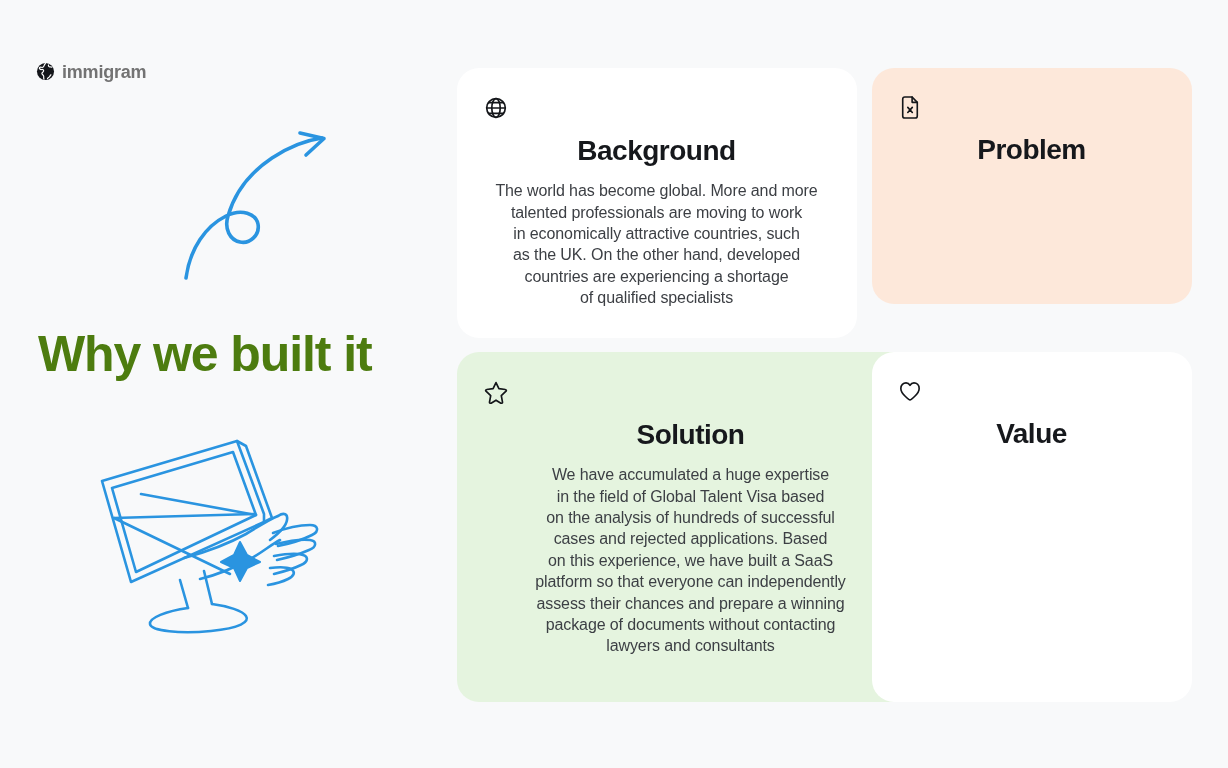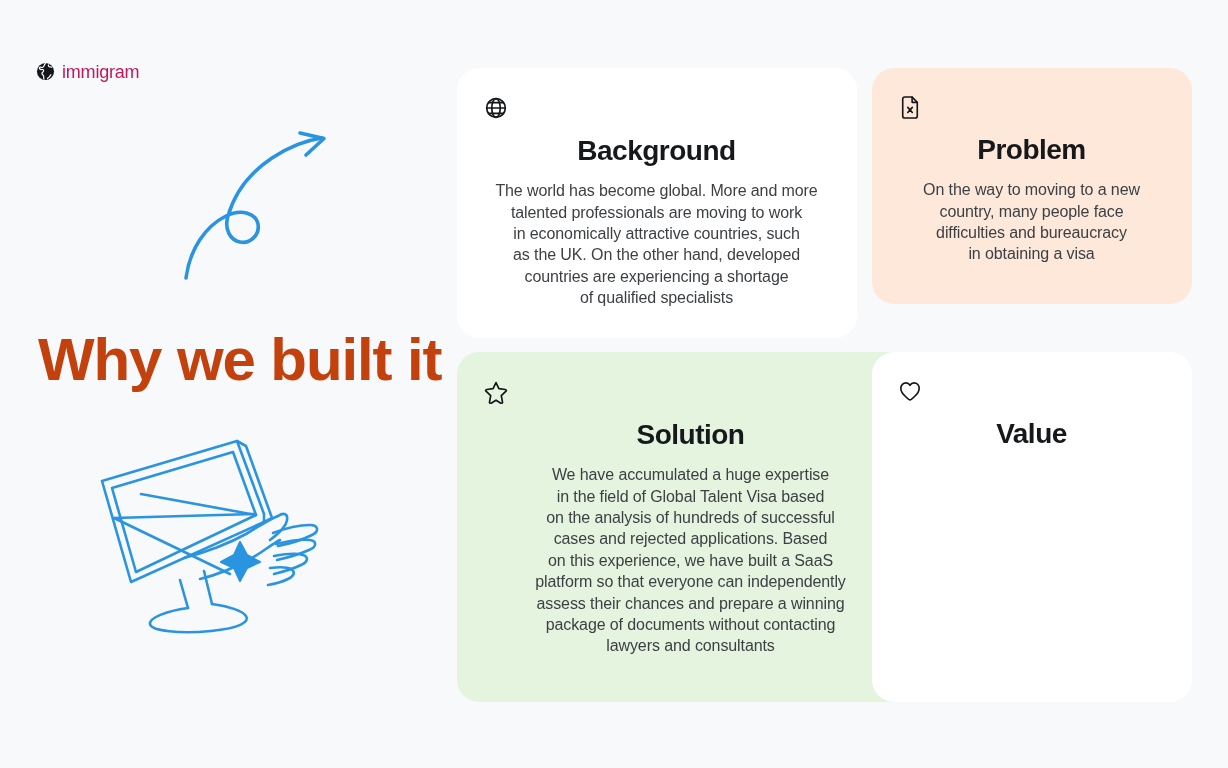--- a/index.html
+++ b/index.html
@@ -25,22 +25,22 @@
     gap: 7px;
   }
   .logo-icon {
     width: 19px;
     height: 19px;
     display: block;
     flex: 0 0 auto;
   }
   .logo-text {
     font-size: 18px;
-    font-weight: 400;
-    color: #be185d;
+    font-weight: 700;
+    color: #737373;
     letter-spacing: -0.2px;
     line-height: 1;
   }
 
   
   .left-panel {
     position: absolute;
     left: 0;
     top: 0;
     width: 456px;
@@ -50,23 +50,23 @@
     position: absolute;
     left: 172px;
     top: 122px;
     width: 182px;
     height: 168px;
   }
   .page-title {
     position: absolute;
     left: 38px;
     top: 325px;
-    font-size: 60px;
+    font-size: 50px;
     font-weight: 700;
-    color: #c2410c;
+    color: #4d7c0f;
     letter-spacing: -1.1px;
     line-height: 1.16;
     white-space: nowrap;
   }
   .monitor-deco {
     position: absolute;
     left: 88px;
     top: 432px;
     width: 252px;
     height: 208px;
@@ -210,24 +210,20 @@
 
   <div class="card peach card-problem">
     <svg class="card-icon" viewBox="0 0 22 24">
       <g fill="none" stroke="#14161a" stroke-width="1.7" stroke-linecap="round" stroke-linejoin="round">
         <path d="M3.4 3.2 A2.2 2.2 0 0 1 5.6 1 H13.2 L18.6 6.6 V20.8 A2.2 2.2 0 0 1 16.4 23 H5.6 A2.2 2.2 0 0 1 3.4 20.8 Z"></path>
         <path d="M13.2 1 V6.6 H18.6"></path>
         <path d="M8.7 11.9 L13.4 17.2 M13.4 11.9 L8.7 17.2"></path>
       </g>
     </svg>
     <h2 class="card-title">Problem</h2>
-    <p class="card-body">On the way to moving to a new
-country, many people face
-difficulties and bureaucracy
-in obtaining a visa</p>
   </div>
 
   <div class="card green card-solution">
     <svg class="card-icon" viewBox="0 0 24 24">
       <path d="M12 2.6 L14.9 8.6 L21.4 9.5 C22.3 9.6 22.6 10.6 22 11.2 L17.3 15.7 L18.5 22.1
                C18.6 23 17.7 23.6 16.9 23.2 L12 20.2 L7.1 23.2 C6.3 23.6 5.4 23 5.5 22.1
                L6.7 15.7 L2 11.2 C1.4 10.6 1.7 9.6 2.6 9.5 L9.1 8.6 Z" fill="none" stroke="#14161a" stroke-width="1.7" stroke-linejoin="round"></path>
     </svg>
     <h2 class="card-title">Solution</h2>
     <p class="card-body">We have accumulated a huge expertise

